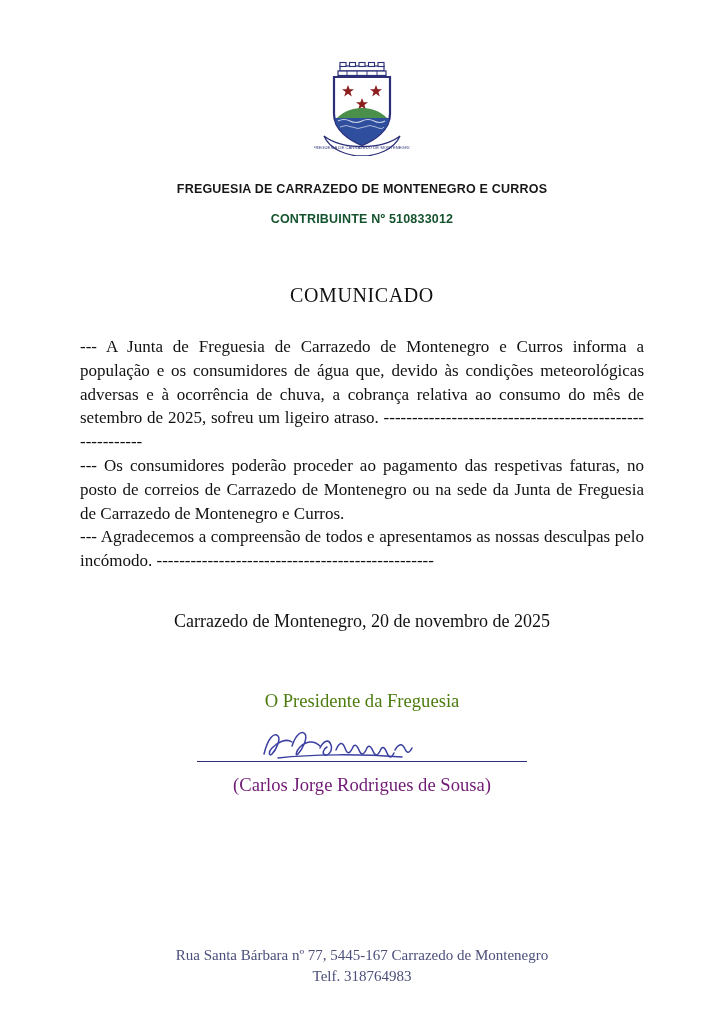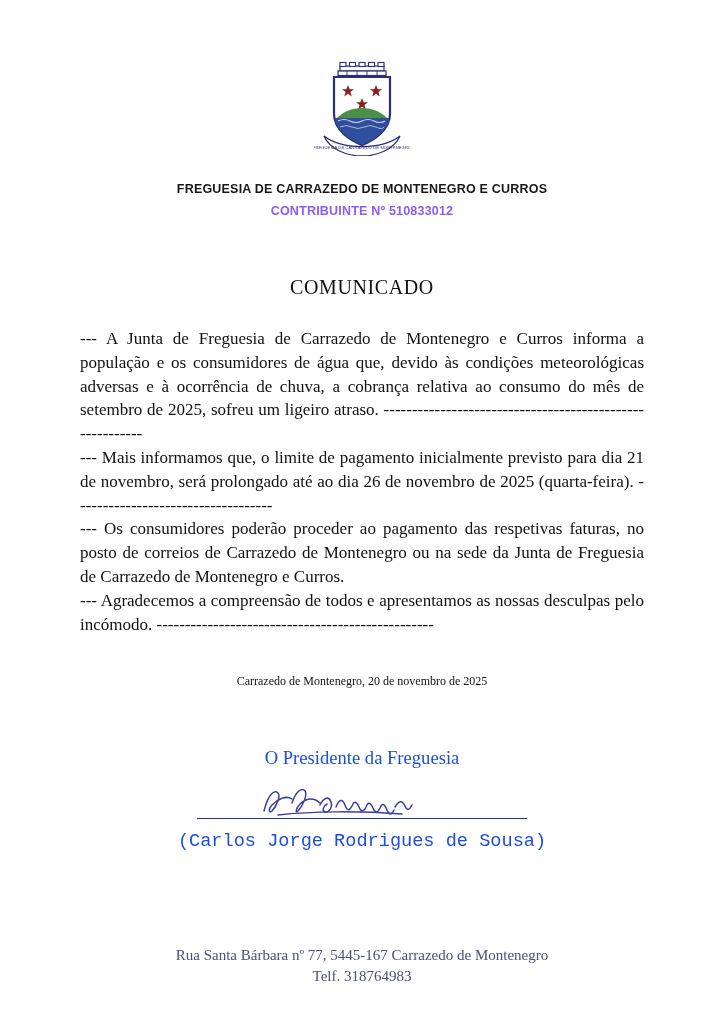--- a/index.html
+++ b/index.html
@@ -46,22 +46,22 @@
     font-size: 12.5px;
     font-weight: bold;
     letter-spacing: 0.2px;
     color: #171717;
   }
   .org-nif {
     font-family: "Liberation Sans", sans-serif;
     font-size: 12.5px;
     font-weight: bold;
     letter-spacing: 0.2px;
-    color: #8b5cf6;
-    margin-top: 8px;
+    color: #14532d;
+    margin-top: 16px;
   }
 
   
   .doc-title {
     text-align: center;
     font-size: 20px;
     letter-spacing: 0.6px;
     margin-top: 58px;
     color: #111;
   }
@@ -76,34 +76,34 @@
   }
   .body-text p {
     margin: 0;
     text-align: justify;
     text-justify: inter-word;
   }
 
   
   .place-date {
     text-align: center;
-    font-size: 12px;
+    font-size: 18px;
     margin-top: 38px;
     color: #111;
   }
 
   
   .sign-block {
     margin-top: 58px;
     text-align: center;
     position: relative;
   }
   .sign-role {
     font-size: 18.6px;
-    color: #1d4ed8;
+    color: #4d7c0f;
   }
   .sign-area {
     position: relative;
     height: 52px;
     margin-top: 6px;
   }
   .sign-line {
     position: absolute;
     left: 50%;
     transform: translateX(-50%);
@@ -115,23 +115,22 @@
     position: absolute;
     left: 50%;
     transform: translateX(-50%);
     bottom: 2px;
     width: 220px;
     height: 44px;
     pointer-events: none;
   }
   .sign-name {
     font-size: 18.6px;
-    color: #1d4ed8;
+    color: #701a75;
     margin-top: 4px;
-    font-family: Liberation Mono, monospace;
   }
 
   
   .footer {
     position: absolute;
     left: 0;
     right: 0;
     bottom: 36px;
     text-align: center;
     color: #4b4f7a;
@@ -193,21 +192,20 @@
 
   <div class="org-block">
     <div class="org-name">FREGUESIA DE CARRAZEDO DE MONTENEGRO E CURROS</div>
     <div class="org-nif">CONTRIBUINTE Nº 510833012</div>
   </div>
 
   <div class="doc-title">COMUNICADO</div>
 
   <div class="body-text">
     <p>--- A Junta de Freguesia de Carrazedo de Montenegro e Curros informa a população e os consumidores de água que, devido às condições meteorológicas adversas e à ocorrência de chuva, a cobrança relativa ao consumo do mês de setembro de 2025, sofreu um ligeiro atraso. ---------------------------------------------------------</p>
-    <p>--- Mais informamos que, o limite de pagamento inicialmente previsto para dia 21 de novembro, será prolongado até ao dia 26 de novembro de 2025 (quarta-feira). -----------------------------------</p>
     <p>--- Os consumidores poderão proceder ao pagamento das respetivas faturas, no posto de correios de Carrazedo de Montenegro ou na sede da Junta de Freguesia de Carrazedo de Montenegro e Curros.</p>
     <p>--- Agradecemos a compreensão de todos e apresentamos as nossas desculpas pelo incómodo. -------------------------------------------------</p>
   </div>
 
   <div class="place-date">Carrazedo de Montenegro, 20 de novembro de 2025</div>
 
   <div class="sign-block">
     <div class="sign-role">O Presidente da Freguesia</div>
     <div class="sign-area">
       <div class="sign-line"></div>

